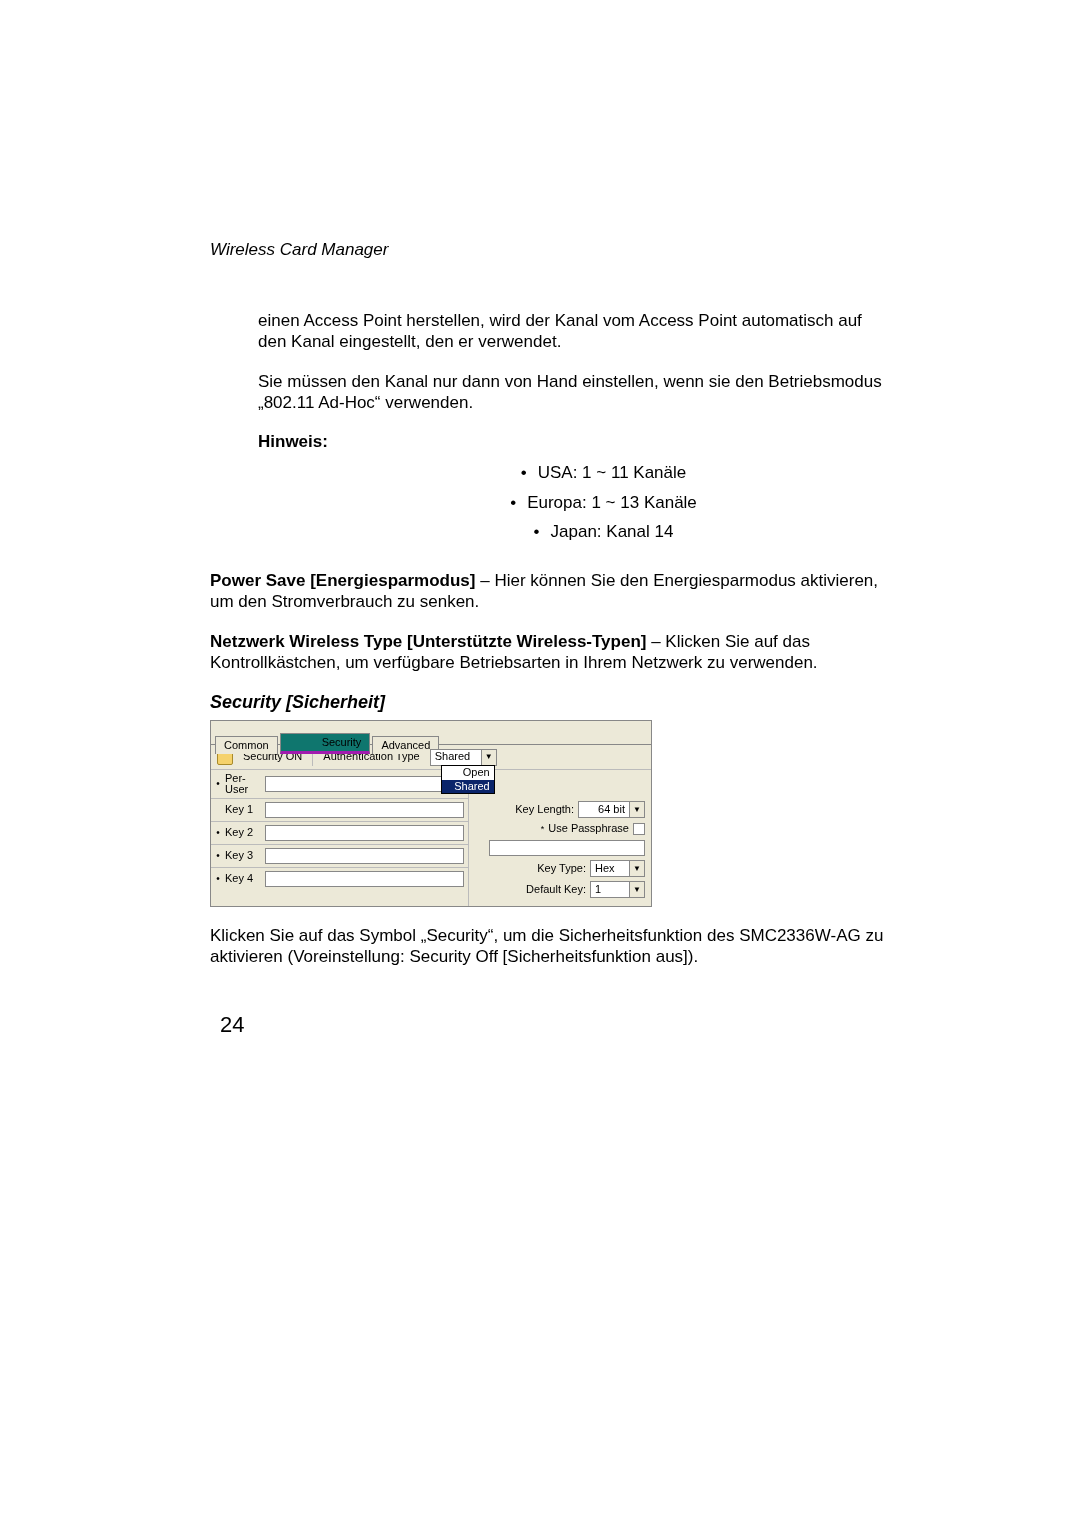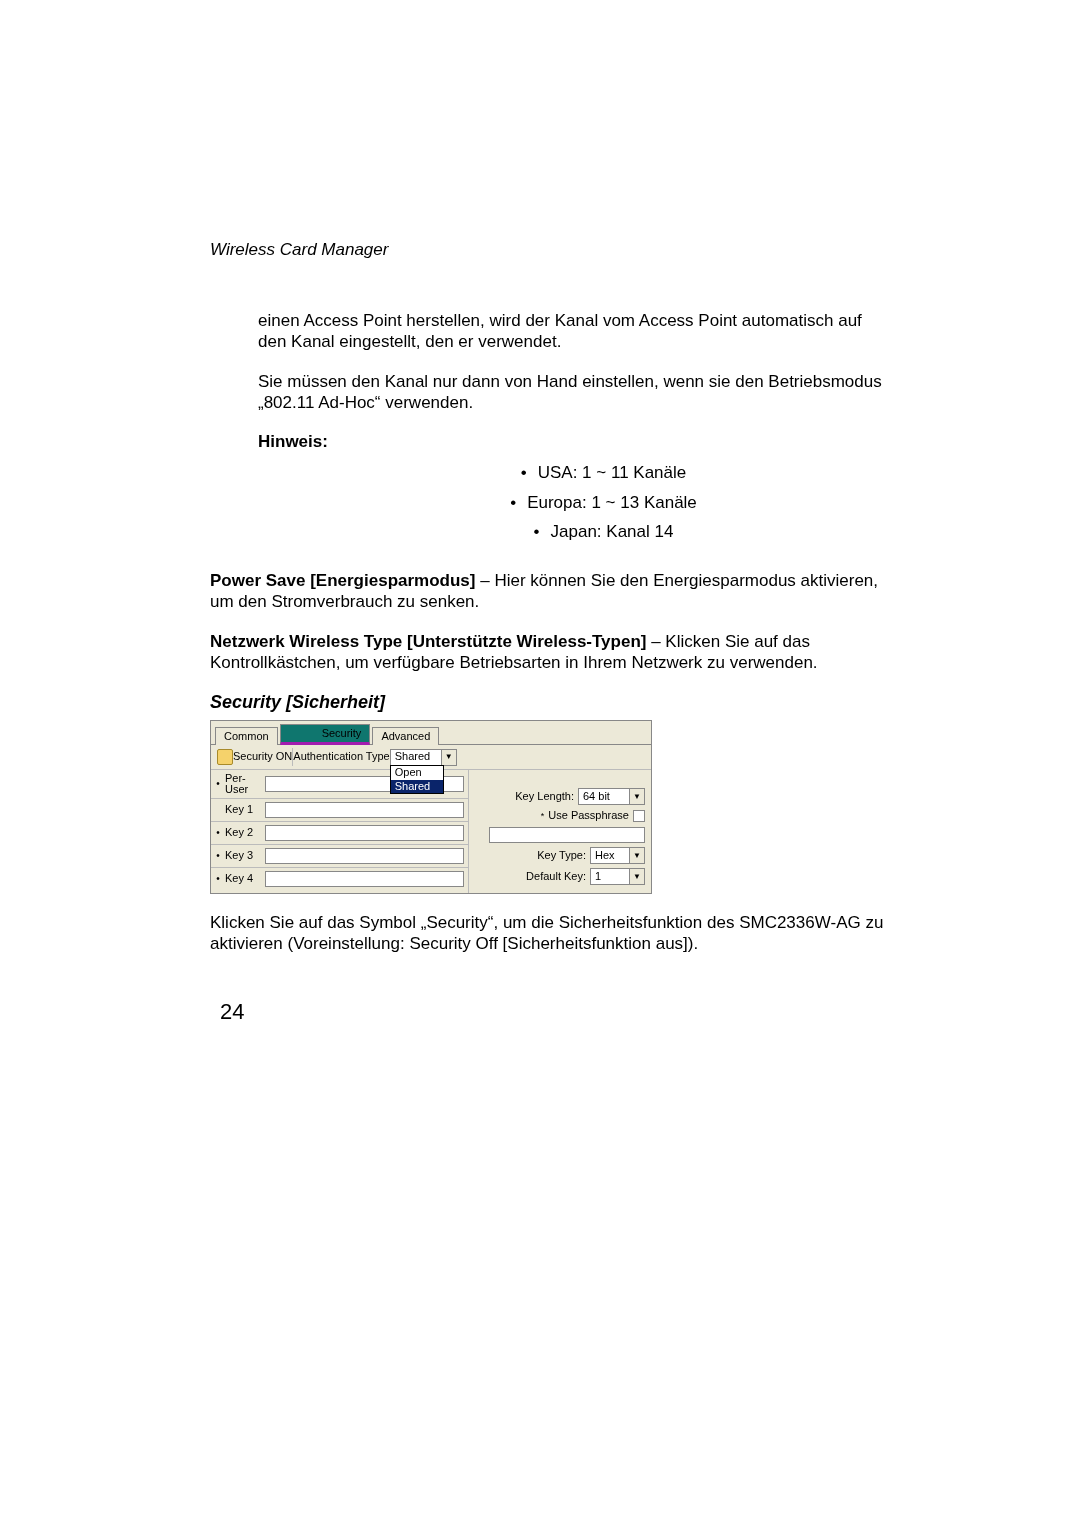--- a/index.html
+++ b/index.html
@@ -68,33 +68,33 @@
     border-bottom: 1px solid #888;
     background: #ece9d8;
   }
   .tab {
     padding: 2px 8px;
     border: 1px solid #888;
     border-bottom: none;
     background: #ece9d8;
     margin-right: 2px;
     position: relative;
-    top: 1px;
+    top: 10px;
   }
   .tab.active {
     background: #0f766e;
     border-bottom: 3px solid #a21caf;
     padding-left: 41px;
   }
   .shot-row1 {
     display: flex;
     align-items: center;
     border-bottom: 1px solid #bbb;
     padding: 3px 6px;
-    gap: 0;
+    gap: 10px;
   }
   .lock-icon {
     width: 14px; height: 14px;
     display: inline-block;
     background: #f5d26b;
     border: 1px solid #a88a2a;
     border-radius: 2px;
   }
   .sec-on { font-size: 11px; }
   .vbar { width: 1px; background: #bbb; height: 18px; }
@@ -201,21 +201,21 @@
       <div class="shot-row1">
         <span class="lock-icon"></span>
         <span class="sec-on">Security ON</span>
         <span class="vbar"></span>
         <span>Authentication Type</span>
         <div style="position:relative;">
           <span class="dd">
             <span class="dd-text">Shared</span>
             <span class="dd-btn">▼</span>
           </span>
-          <div class="dd-list" style="position:absolute; top:16px; left:0;">
+          <div class="dd-list" style="position:absolute; top:16px; left:11px;text-align:right;">
             <div class="dd-opt">Open</div>
             <div class="dd-opt sel">Shared</div>
           </div>
         </div>
       </div>
 
       <div class="shot-inner">
         <div class="left-col">
           <div class="krow">
             <span class="bullet-dot">•</span>
@@ -238,21 +238,21 @@
             <span class="klabel">Key 3</span>
             <span class="kfield"></span>
           </div>
           <div class="krow" style="border-bottom:none;">
             <span class="bullet-dot">•</span>
             <span class="klabel">Key 4</span>
             <span class="kfield"></span>
           </div>
         </div>
         <div class="right-col">
-          <div class="r-row" style="margin-top:14px;">
+          <div class="r-row" style="margin-top:27px;text-align:right;">
             <span>Key Length:</span>
             <span class="dd">
               <span class="dd-text">64 bit</span>
               <span class="dd-btn">▼</span>
             </span>
           </div>
           <div class="r-row">
             <span style="font-size:9px;">*</span>
             <span>Use Passphrase</span>
             <span class="chk"></span>

